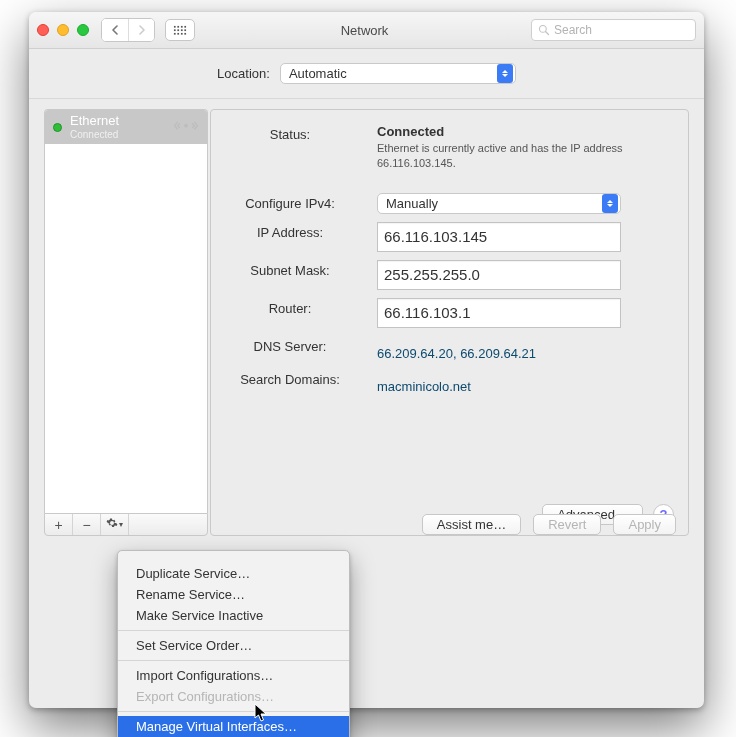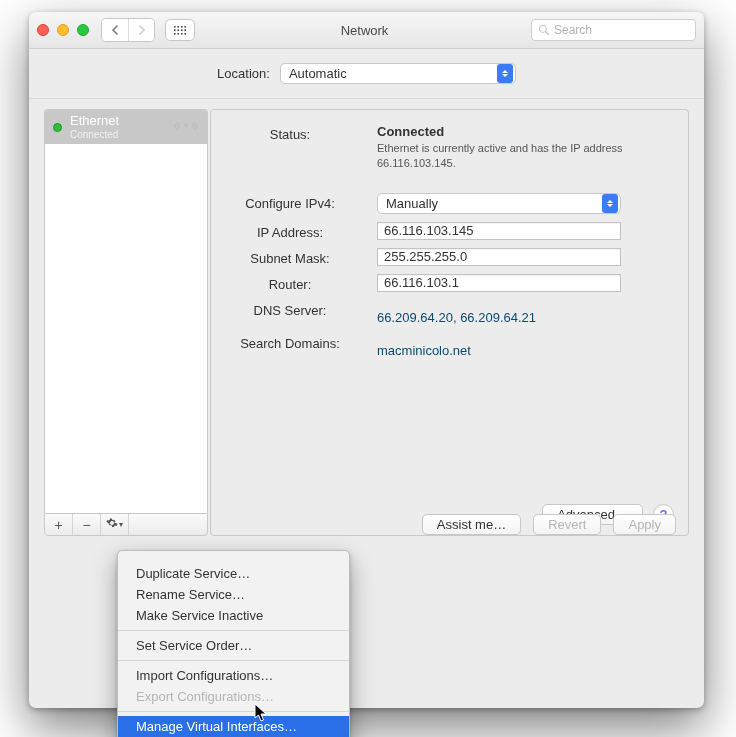--- a/index.html
+++ b/index.html
@@ -106,22 +106,22 @@
     flex:1; background:#ececec; border:1px solid #c9c9c9; border-radius:4px;
     padding:14px 18px 14px 0; height:427px;
     position:relative;
   }
   .row { display:flex; align-items:flex-start; margin-bottom:8px; }
   .row .fl { width:166px; text-align:center; padding-right:8px; padding-top:3px; color:#333; font-size:13px; flex:none; }
   .row .fv { flex:1; }
   .bold { font-weight:600; }
   .desc { font-size:11px; color:#555; line-height:1.35; margin-top:2px; }
   .input {
-    width:244px; height:18px; border:1px solid #c3c3c3; background:#fff; border-radius:0;
-    padding:0 6px; font-size:13px; display:flex; align-items:flex-start;
+    width:244px; height:30px; border:1px solid #c3c3c3; background:#fff; border-radius:0;
+    padding:0 6px; font-size:15px; display:flex; align-items:center;
     box-shadow: inset 0 1px 1px rgba(0,0,0,.05);
   }
   .readonly { height:auto; padding-top:3px; font-size:13px; color:#0c4a6e;margin-top:7px; }
 
   .adv-row { position:absolute; bottom:10px; right:14px; display:flex; align-items:center; gap:10px; }
   .btn {
     height:21px; border:1px solid #c7c7c7; border-radius:5px; background:linear-gradient(#fff,#f3f3f3);
     padding:0 14px; font-size:13px; display:flex; align-items:center; justify-content:center; color:#333;
   }
   .btn.disabled { color:#b5b5b5; }

